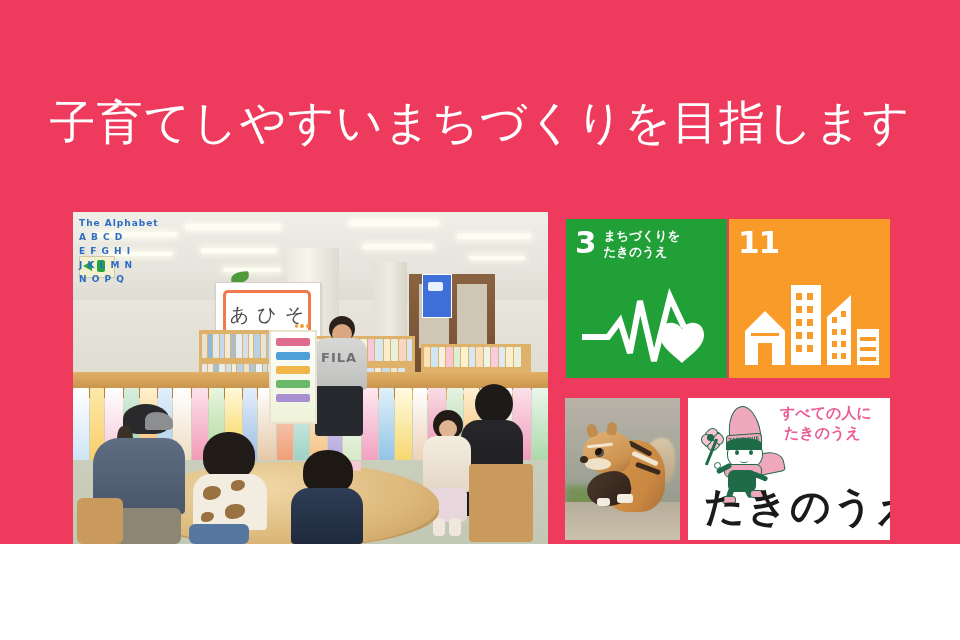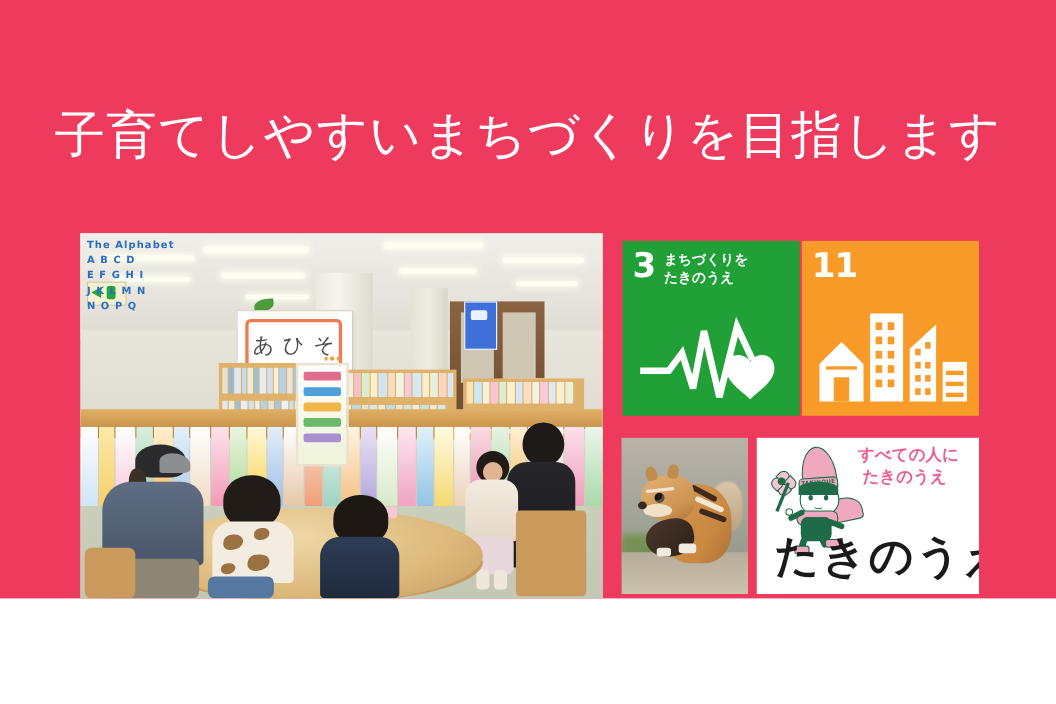--- a/index.html
+++ b/index.html
@@ -692,20 +692,28 @@
     </div>
 
     <div class="pm-abc">
       <span class="pm-abc-line" style="left:6px; top:6px;">The Alphabet</span>
       <span class="pm-abc-line" style="left:6px; top:20px;">A B C D</span>
       <span class="pm-abc-line" style="left:6px; top:34px;">E F G H I</span>
       <span class="pm-abc-line" style="left:6px; top:48px;">J K L M N</span>
       <span class="pm-abc-line" style="left:6px; top:62px;">N O P Q</span>
     </div>
 
+    <div class="person" style="left:238px; top:104px; width:60px; height:120px;">
+      <div class="p-head" style="left:18px; top:0; width:26px; height:26px; background:#2b2119;"></div>
+      <div class="p-head" style="left:21px; top:8px; width:20px; height:20px; background:#d9a880;"></div>
+      <div class="p-body" style="left:2px; top:22px; width:54px; height:52px; background:linear-gradient(#d8d9d6,#bdbfbd);"></div>
+      <div style="position:absolute; left:10px; top:34px; color:#6d7076; font-size:13px; font-weight:bold; letter-spacing:1px; font-family:'DejaVu Sans',sans-serif;">FILA</div>
+      <div class="p-body" style="left:4px; top:70px; width:48px; height:50px; background:#262a2e; border-radius:4px;"></div>
+      <div class="p-body" style="left:-14px; top:42px; width:26px; height:12px; background:#c8cac8; border-radius:6px; transform:rotate(14deg);"></div>
+    </div>
 
     <div style="position:absolute; left:196px; top:118px; width:44px; height:90px; background:linear-gradient(#fff,#eef3d9); border:2px solid #e8e2cf;">
       <div style="position:absolute;left:5px;top:6px;width:34px;height:8px;background:#e06c8e;border-radius:2px;"></div>
       <div style="position:absolute;left:5px;top:20px;width:34px;height:8px;background:#4f9fd8;border-radius:2px;"></div>
       <div style="position:absolute;left:5px;top:34px;width:34px;height:8px;background:#f0b64a;border-radius:2px;"></div>
       <div style="position:absolute;left:5px;top:48px;width:34px;height:8px;background:#6cb86a;border-radius:2px;"></div>
       <div style="position:absolute;left:5px;top:62px;width:34px;height:8px;background:#a98ed0;border-radius:2px;"></div>
     </div>
 
     <div class="person" style="left:386px; top:172px; width:66px; height:150px;">

